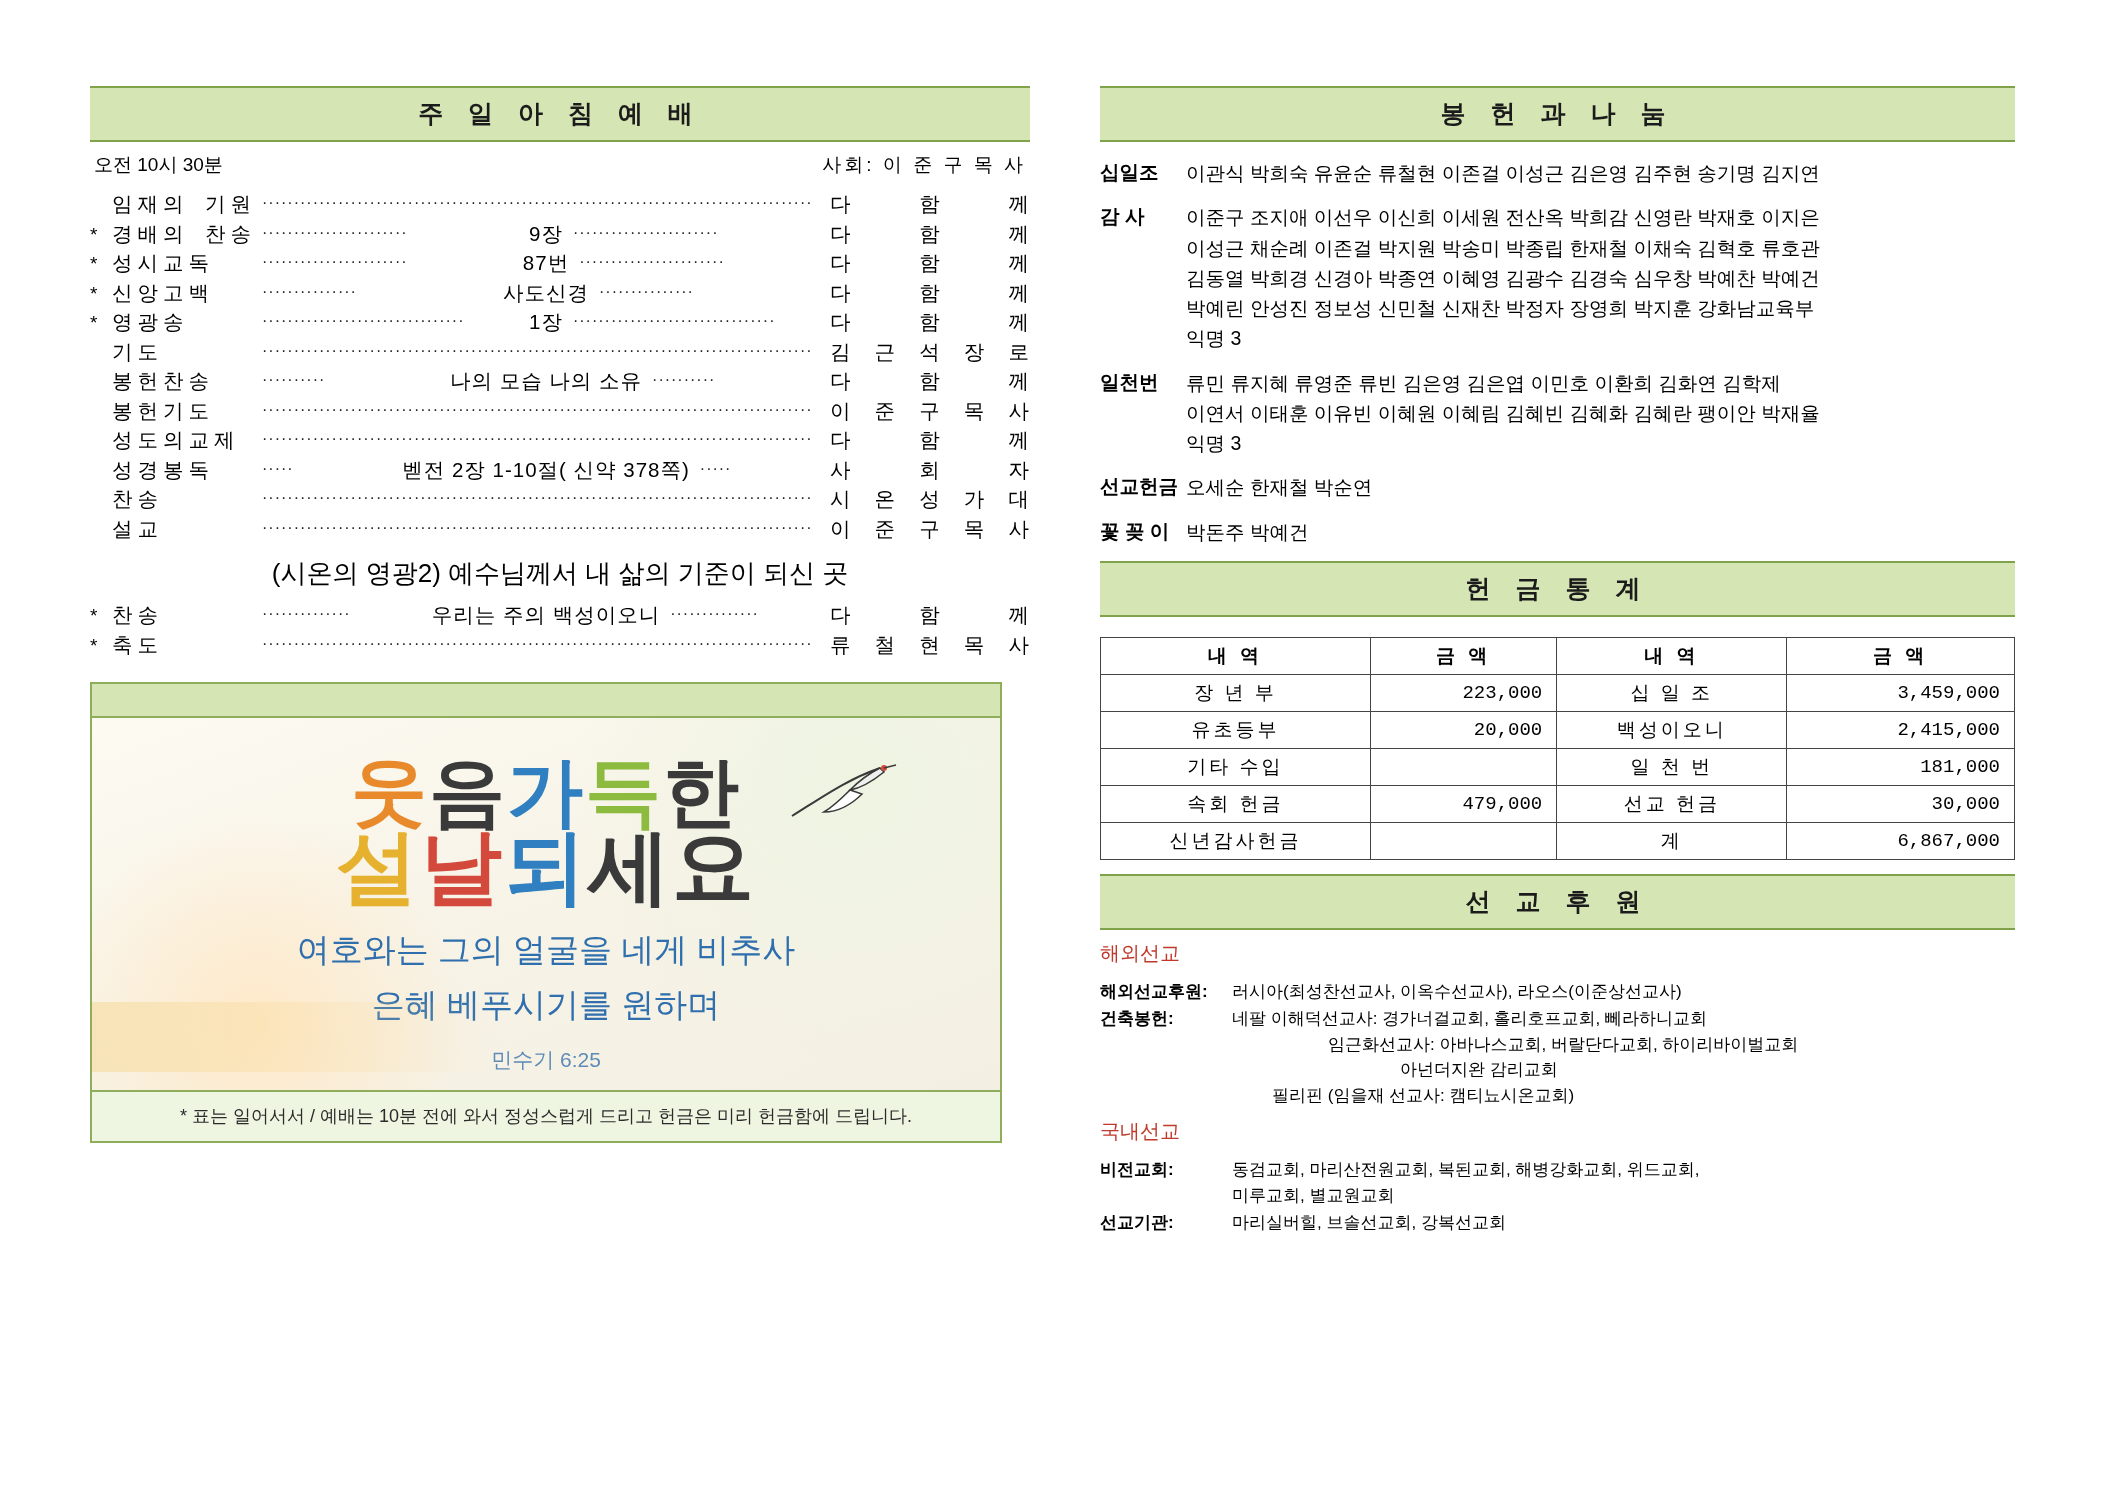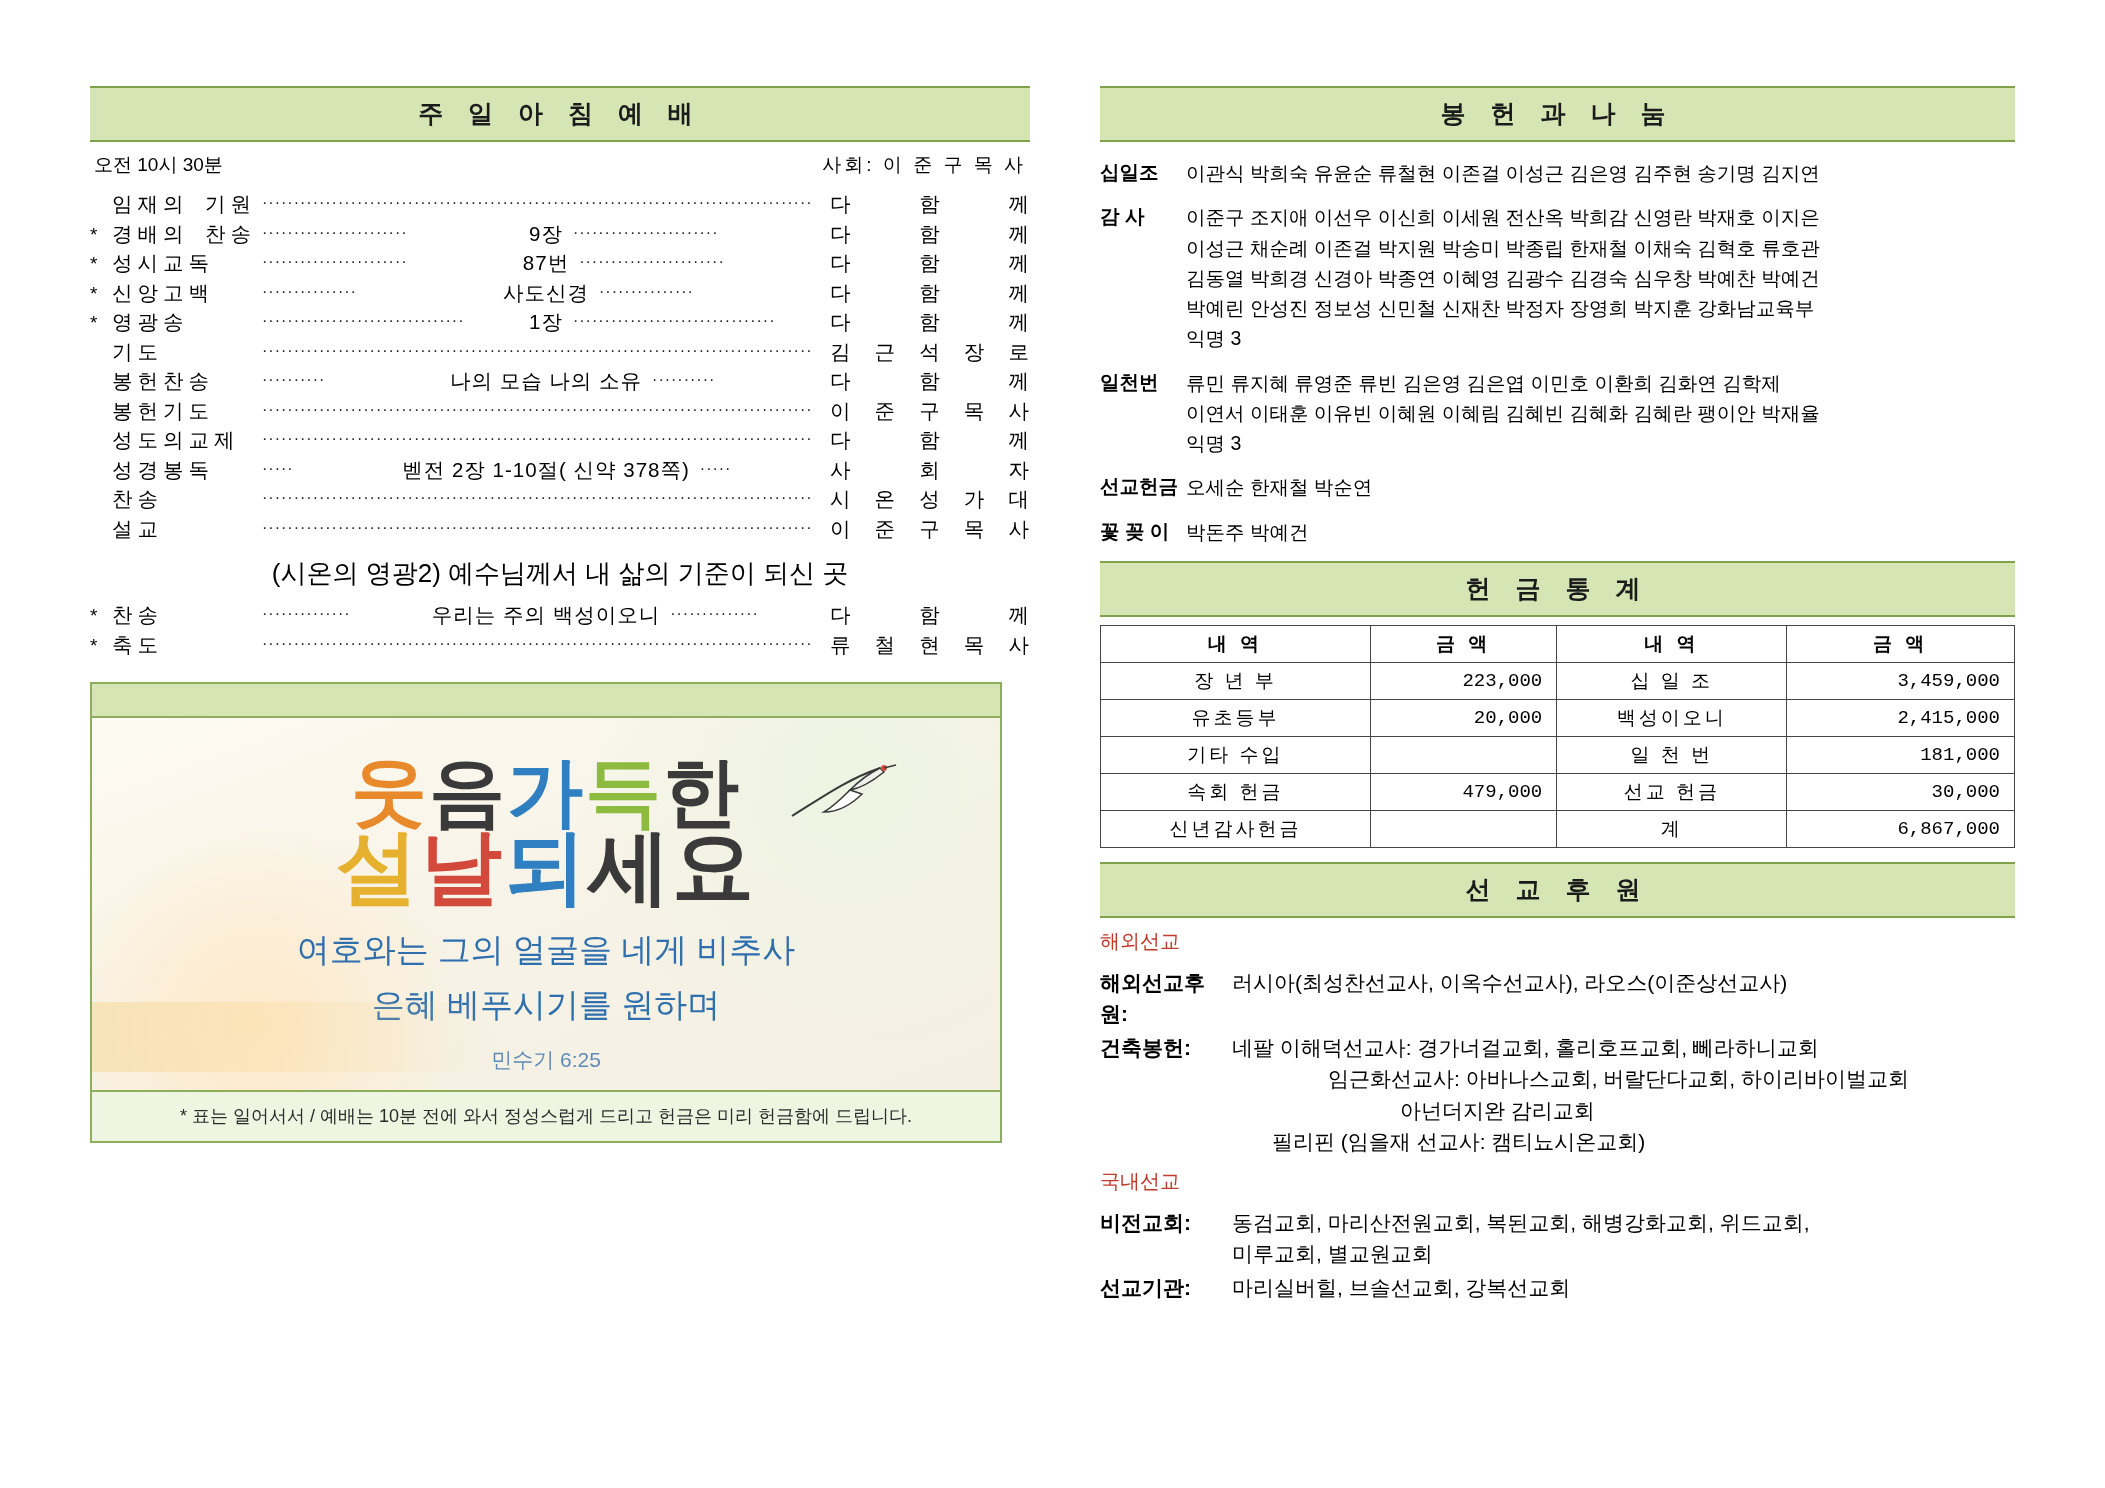--- a/index.html
+++ b/index.html
@@ -196,21 +196,21 @@
   }
   .give-label.nospread { text-align-last: left; }
   .give-names { flex: 1 1 auto; }
   .give-names div { padding: 1px 0; }
   
   .tbl-wrap { margin-top: 14px; }
   table.stats {
     border-collapse: collapse;
     width: 100%;
     font-size: 19px;
-    margin-top: 8px;
+    margin-top: 20px;
   }
   table.stats th, table.stats td {
     border: 1px solid #444;
     padding: 5px 8px;
     height: 33px;
   }
   table.stats th {
     background: #fff;
     font-weight: bold;
     text-align: center;
@@ -228,21 +228,21 @@
   }
   
   .mission-sub {
     color: #c0392b;
     font-size: 20px;
     margin-top: 10px;
     margin-bottom: 12px;
   }
   .mrow {
     display: flex;
-    font-size: 21px;
+    font-size: 17px;
     line-height: 1.5;
     margin-bottom: 2px;
   }
   .mlabel {
     flex: 0 0 132px;
     font-weight: bold;
   }
   .mbody { flex: 1 1 auto; }
   .mbody .sub { padding-left: 96px; }
   .mbody .sub2 { padding-left: 168px; }

